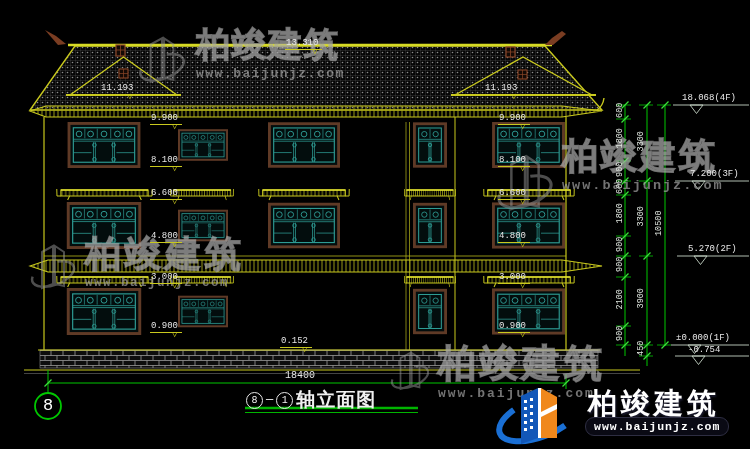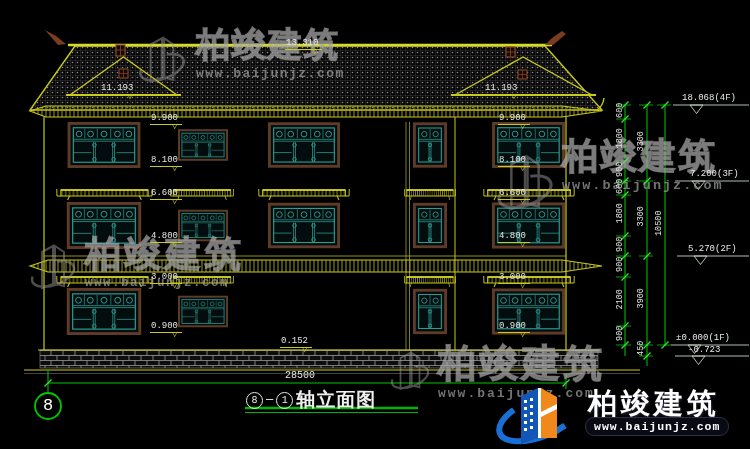--- a/index.html
+++ b/index.html
@@ -270,38 +270,38 @@
   <span class="tri">▽</span></div>
 
 <div class="lvl" style="left:280px;top:331px">
   <span class="lt">0.152</span>
   <span class="tri">▽</span></div>
 
 <span class="flag" style="left:682px;top:94px">18.068(4F)</span>
 <span class="flag" style="left:690px;top:170px">7.200(3F)</span>
 <span class="flag" style="left:688px;top:245px">5.270(2F)</span>
 <span class="flag" style="left:676px;top:334px">±0.000(1F)</span>
-<span class="flag" style="left:688px;top:346px">-0.723</span>
+<span class="flag" style="left:688px;top:346px">-0.754</span>
 
 <span class="vdim" style="left:603px;top:106px">600</span>
 <span class="vdim" style="left:603px;top:134px">1800</span>
 <span class="vdim" style="left:603px;top:165px">900</span>
 <span class="vdim" style="left:603px;top:182px">600</span>
 <span class="vdim" style="left:603px;top:209px">1800</span>
 <span class="vdim" style="left:603px;top:240px">900</span>
 <span class="vdim" style="left:603px;top:260px">900</span>
 <span class="vdim" style="left:603px;top:295px">2100</span>
 <span class="vdim" style="left:603px;top:329px">900</span>
 <span class="vdim" style="left:624px;top:137px">3300</span>
 <span class="vdim" style="left:624px;top:212px">3300</span>
 <span class="vdim" style="left:624px;top:294px">3900</span>
 <span class="vdim" style="left:624px;top:344px">450</span>
 <span class="vdim" style="left:642px;top:219px">10500</span>
 
-<span class="txt" style="left:285px;top:371px;font-size:10px">28500</span>
+<span class="txt" style="left:285px;top:371px;font-size:10px">18400</span>
 
 <div id="titleblock">
   <span class="circ">8</span>
   <span style="font-size:12px">—</span>
   <span class="circ">1</span>
   <span id="title-name">轴立面图</span>
 </div>
 
 <span id="axis-bubble-label">8</span>
 

